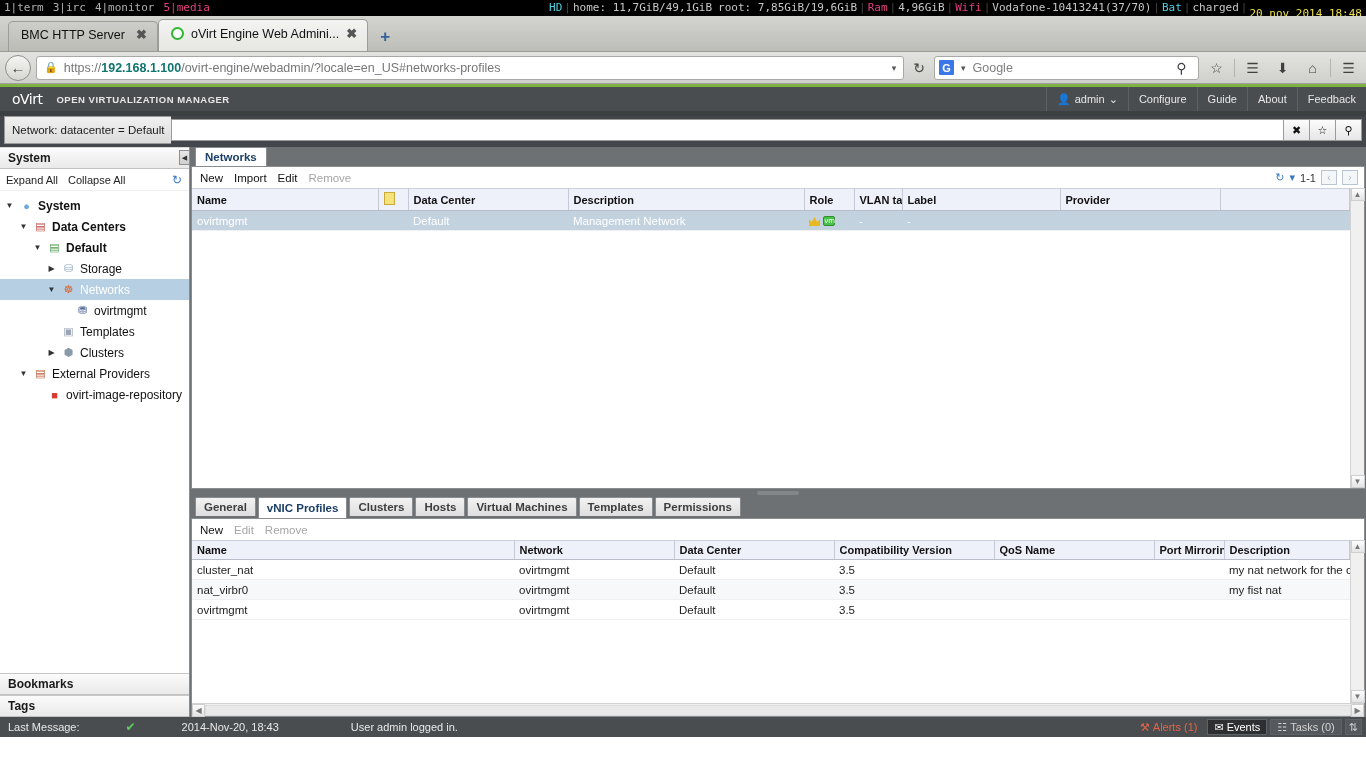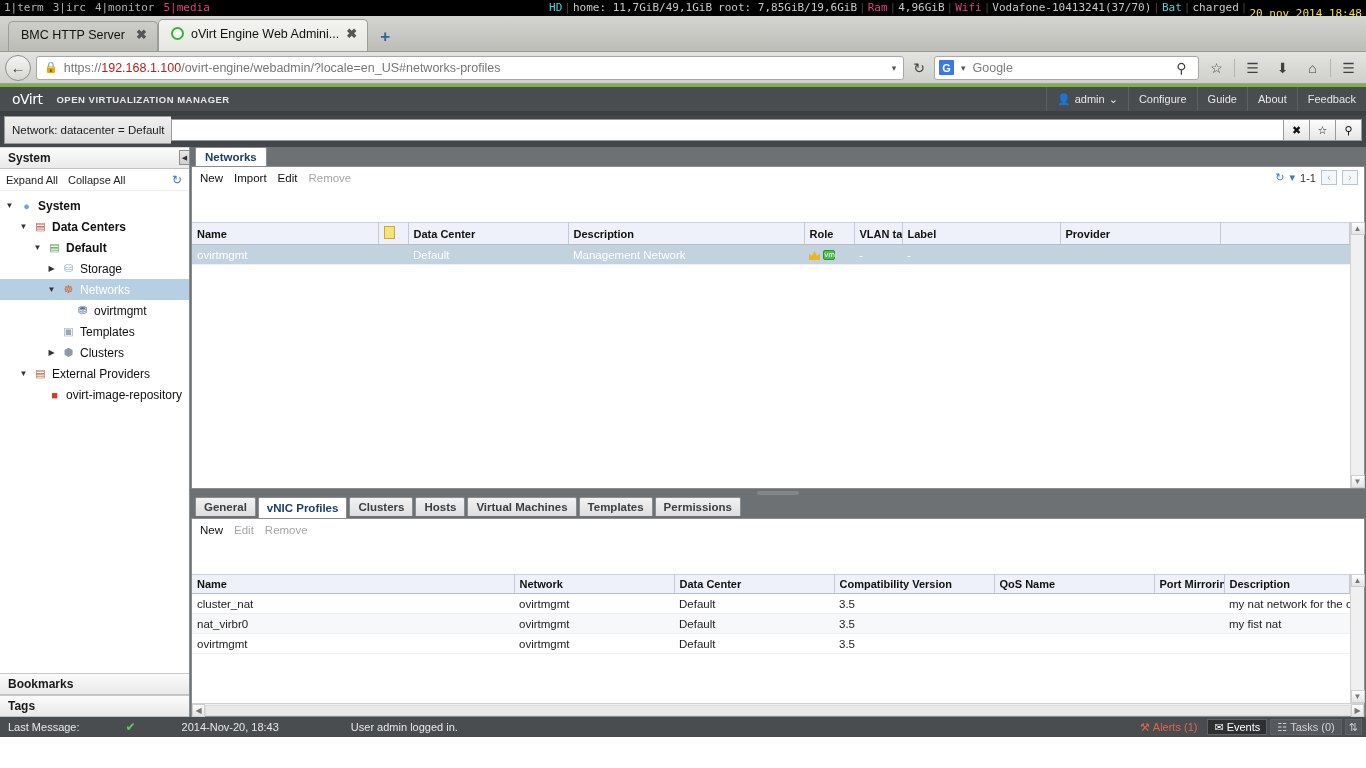--- a/index.html
+++ b/index.html
@@ -105,21 +105,21 @@
     background: #fff;
     border: 1px solid #a8a8a4;
     border-radius: 3px;
     display: flex; align-items: center;
     padding: 0 4px 0 7px;
     gap: 6px;
     min-width: 0;
   }
   .lockicon { color: #666; font-size: 11px; }
   #urltext { flex: 1; font-size: 12.5px; color: #777; white-space: nowrap; overflow: hidden; }
-  #urltext b { color: #b91c1c; font-weight: normal; }
+  #urltext b { color: #0f766e; font-weight: bold; }
   .urlchev { color: #555; font-size: 9px; padding: 0 3px; }
   .reload { color: #444; font-size: 14px; padding: 0 4px; }
   #searchbar {
     width: 265px; height: 24px;
     background: #fff;
     border: 1px solid #a8a8a4;
     border-radius: 3px;
     display: flex; align-items: center;
     padding: 0 4px 0 4px;
     gap: 4px;
@@ -373,21 +373,20 @@
     overflow: hidden;
   }
   tr.row-selected td { background: #c3d2df; color: #fff; }
   tr.row-alt td { background: #f7f8fa; }
 
   .grid-body-wrap {
     flex: 1;
     display: flex;
     min-height: 0;
     border-top: none;
-    margin-top: 34px;
   }
   .grid-body { flex: 1; overflow: hidden; }
   .vscroll {
     width: 14px;
     background: #f0f0f0;
     border-left: 1px solid #d2d2d2;
     display: flex; flex-direction: column; justify-content: space-between;
     align-items: center;
     font-size: 8px; color: #777;
   }

